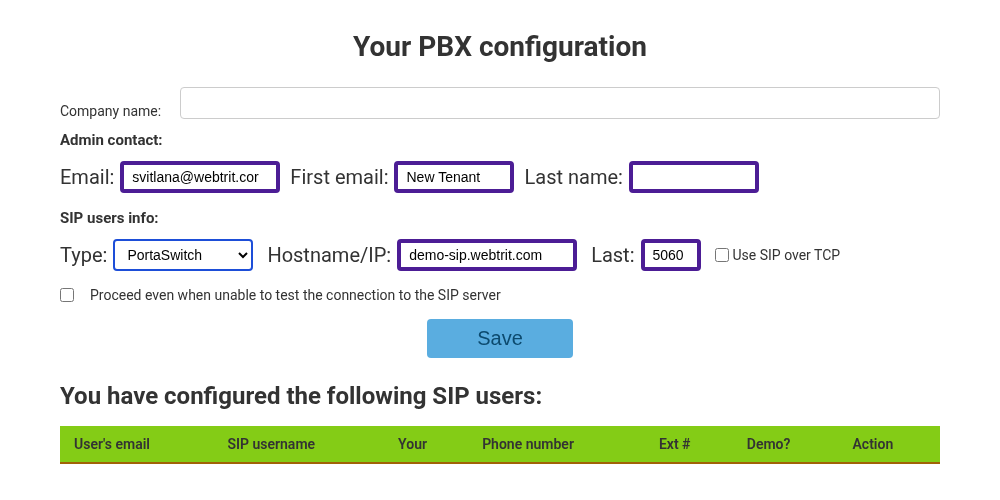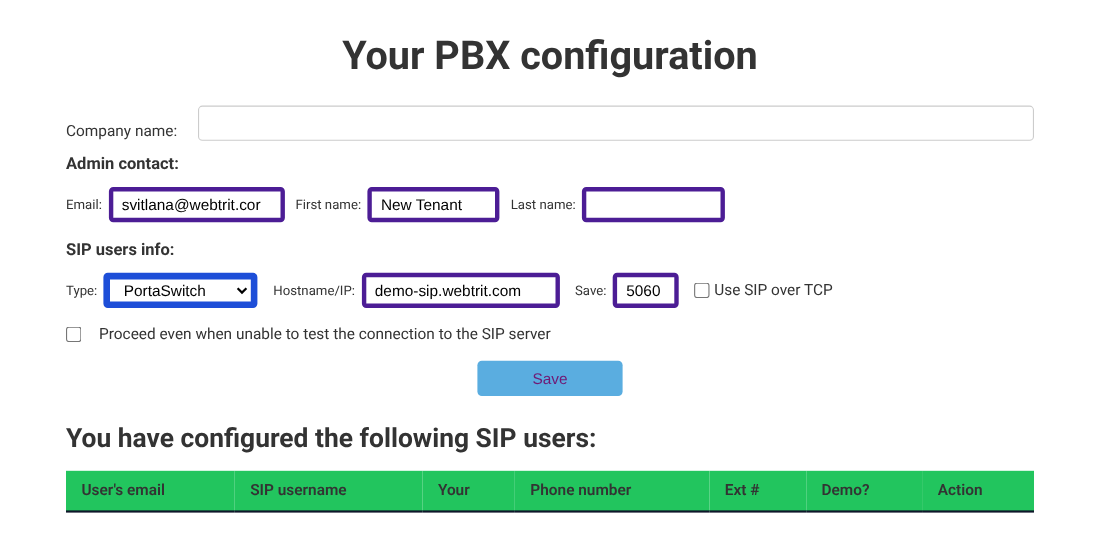--- a/index.html
+++ b/index.html
@@ -16,21 +16,21 @@
       width: 1000px;
       min-height: 500px;
     }
 
     .page-container {
       padding: 20px 60px;
     }
 
     .page-title {
       text-align: center;
-      font-size: 36px;
+      font-size: 28px;
       font-weight: 700;
       margin-bottom: 24px;
       margin-top: 10px;
     }
 
     .form-section {
       margin-bottom: 16px;
     }
 
     .section-heading {
@@ -66,21 +66,21 @@
       gap: 10px;
     }
 
     .admin-label-group {
       display: flex;
       align-items: center;
       gap: 6px;
     }
 
     .admin-label-group label {
-      font-size: 12px;
+      font-size: 20px;
       white-space: nowrap;
     }
 
     .admin-label-group input {
       height: 32px;
       border: 4px solid #4c1d95;
       border-radius: 4px;
       padding: 0 8px;
       font-size: 14px;
     }
@@ -103,21 +103,21 @@
 
     .sip-row {
       display: flex;
       align-items: center;
       gap: 14px;
       margin-bottom: 10px;
     }
 
     .sip-type-select {
       height: 32px;
-      border: 6px solid #1d4ed8;
+      border: 2px solid #1d4ed8;
       border-radius: 4px;
       padding: 0 8px;
       font-size: 14px;
       width: 140px;
       background: white;
     }
 
     .sip-hostname-input {
       height: 32px;
       border: 1px solid #ccc;
@@ -154,25 +154,25 @@
     }
 
     .save-btn-row {
       display: flex;
       justify-content: center;
       margin-bottom: 24px;
     }
 
     .save-btn {
       background: #5aade0;
-      color: #701a75;
+      color: #0c4a6e;
       border: none;
       border-radius: 4px;
       padding: 8px 50px;
-      font-size: 14px;
+      font-size: 20px;
       cursor: pointer;
       font-weight: 500;
     }
 
     .sip-users-title {
       text-align: left;
       font-size: 24px;
       font-weight: 700;
       margin-bottom: 16px;
     }
@@ -181,22 +181,22 @@
       width: 100%;
     }
 
     .users-table {
       width: 100%;
       border-collapse: collapse;
       font-size: 14px;
     }
 
     .users-table th {
-      background: #22c55e;
-      border-bottom: 2px solid #0f172a;
+      background: #84cc16;
+      border-bottom: 2px solid #a16207;
       padding: 10px 14px;
       text-align: left;
       font-weight: 600;
       color: #333;
     }
 
     .use-sip-tcp {
       display: flex;
       align-items: center;
       gap: 4px;
@@ -220,21 +220,21 @@
   </div>
 
   <div class="form-section">
     <div class="section-heading">Admin contact:</div>
     <div class="admin-contact-row">
       <div class="admin-label-group">
         <label>Email:</label>
         <input class="email-input" type="text" value="svitlana@webtrit.cor" style="">
       </div>
       <div class="admin-label-group">
-        <label>First name:</label>
+        <label>First email:</label>
         <input class="first-name-input" type="text" value="New Tenant" style="">
       </div>
       <div class="admin-label-group">
         <label>Last name:</label>
         <input class="last-name-input" type="text" style="">
       </div>
     </div>
   </div>
 
   <div class="sip-section">
@@ -244,21 +244,21 @@
         <label>Type:</label>
         <select class="sip-type-select">
           <option>PortaSwitch</option>
         </select>
       </div>
       <div class="admin-label-group">
         <label>Hostname/IP:</label>
         <input class="sip-hostname-input" type="text" value="demo-sip.webtrit.com" style="">
       </div>
       <div class="admin-label-group">
-        <label>Save:</label>
+        <label>Last:</label>
         <input class="sip-port-input" type="text" value="5060" style="">
       </div>
       <div class="use-sip-tcp">
         <input type="checkbox" style="">
         <label>Use SIP over TCP</label>
       </div>
     </div>
   </div>
 
   <div class="checkbox-row">

